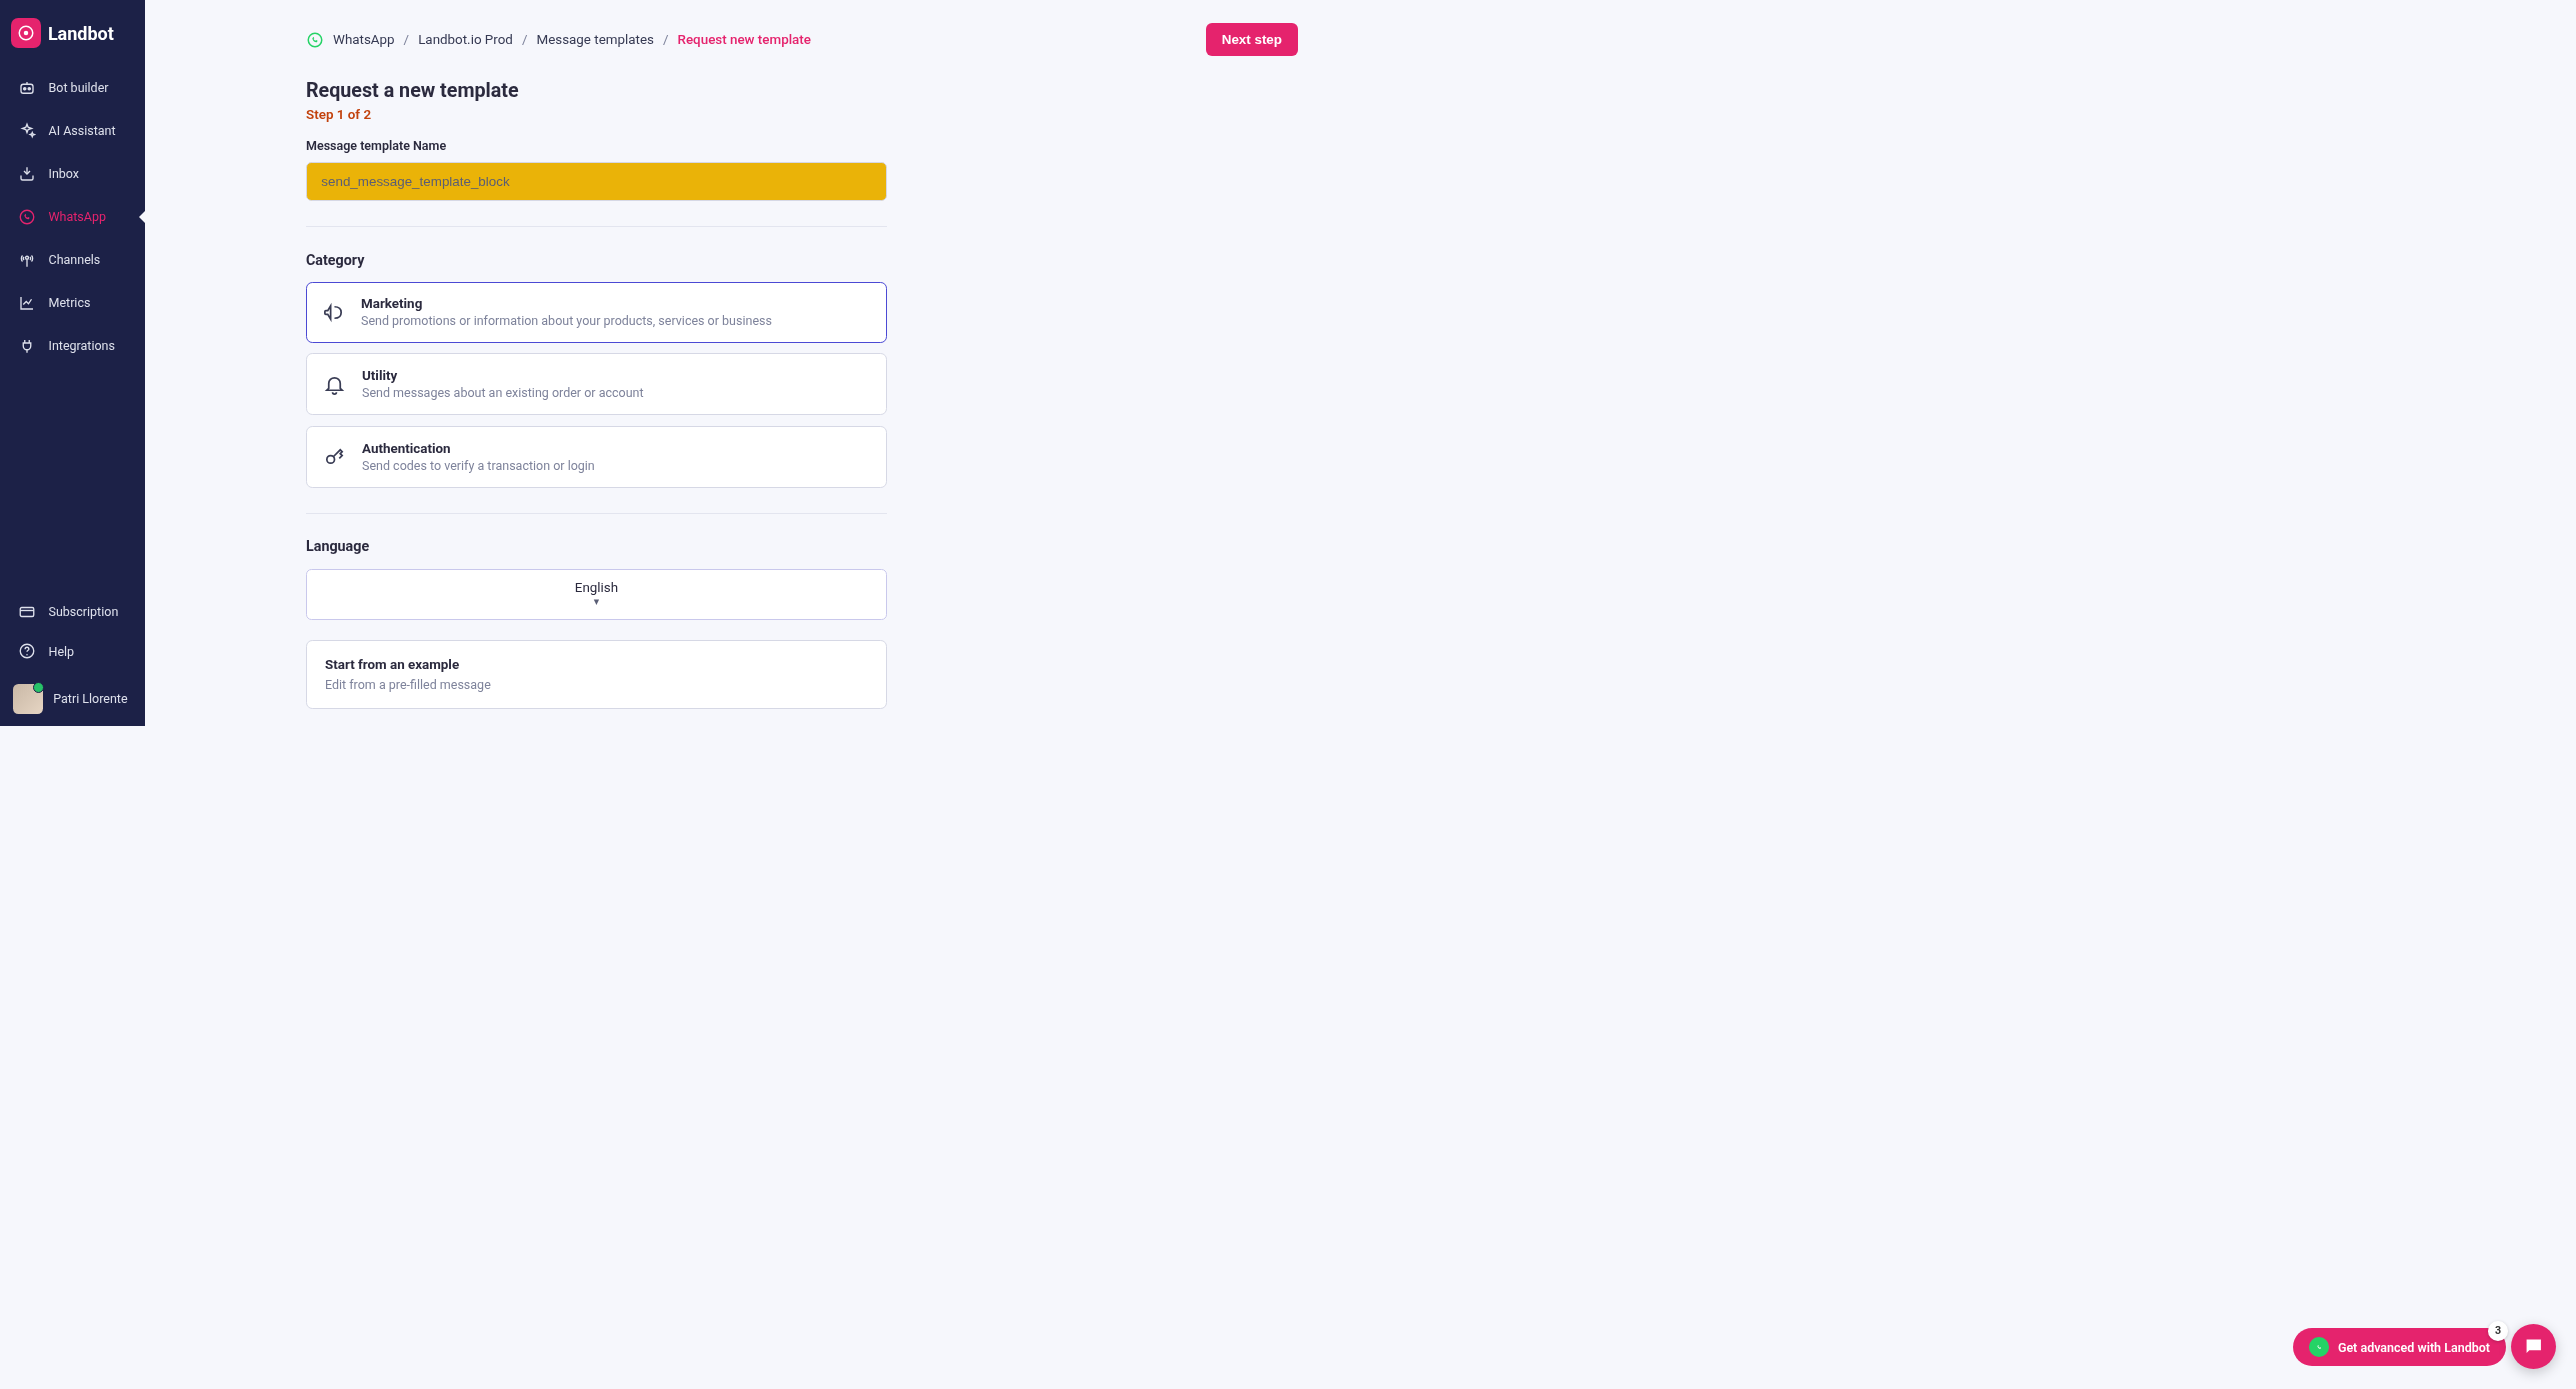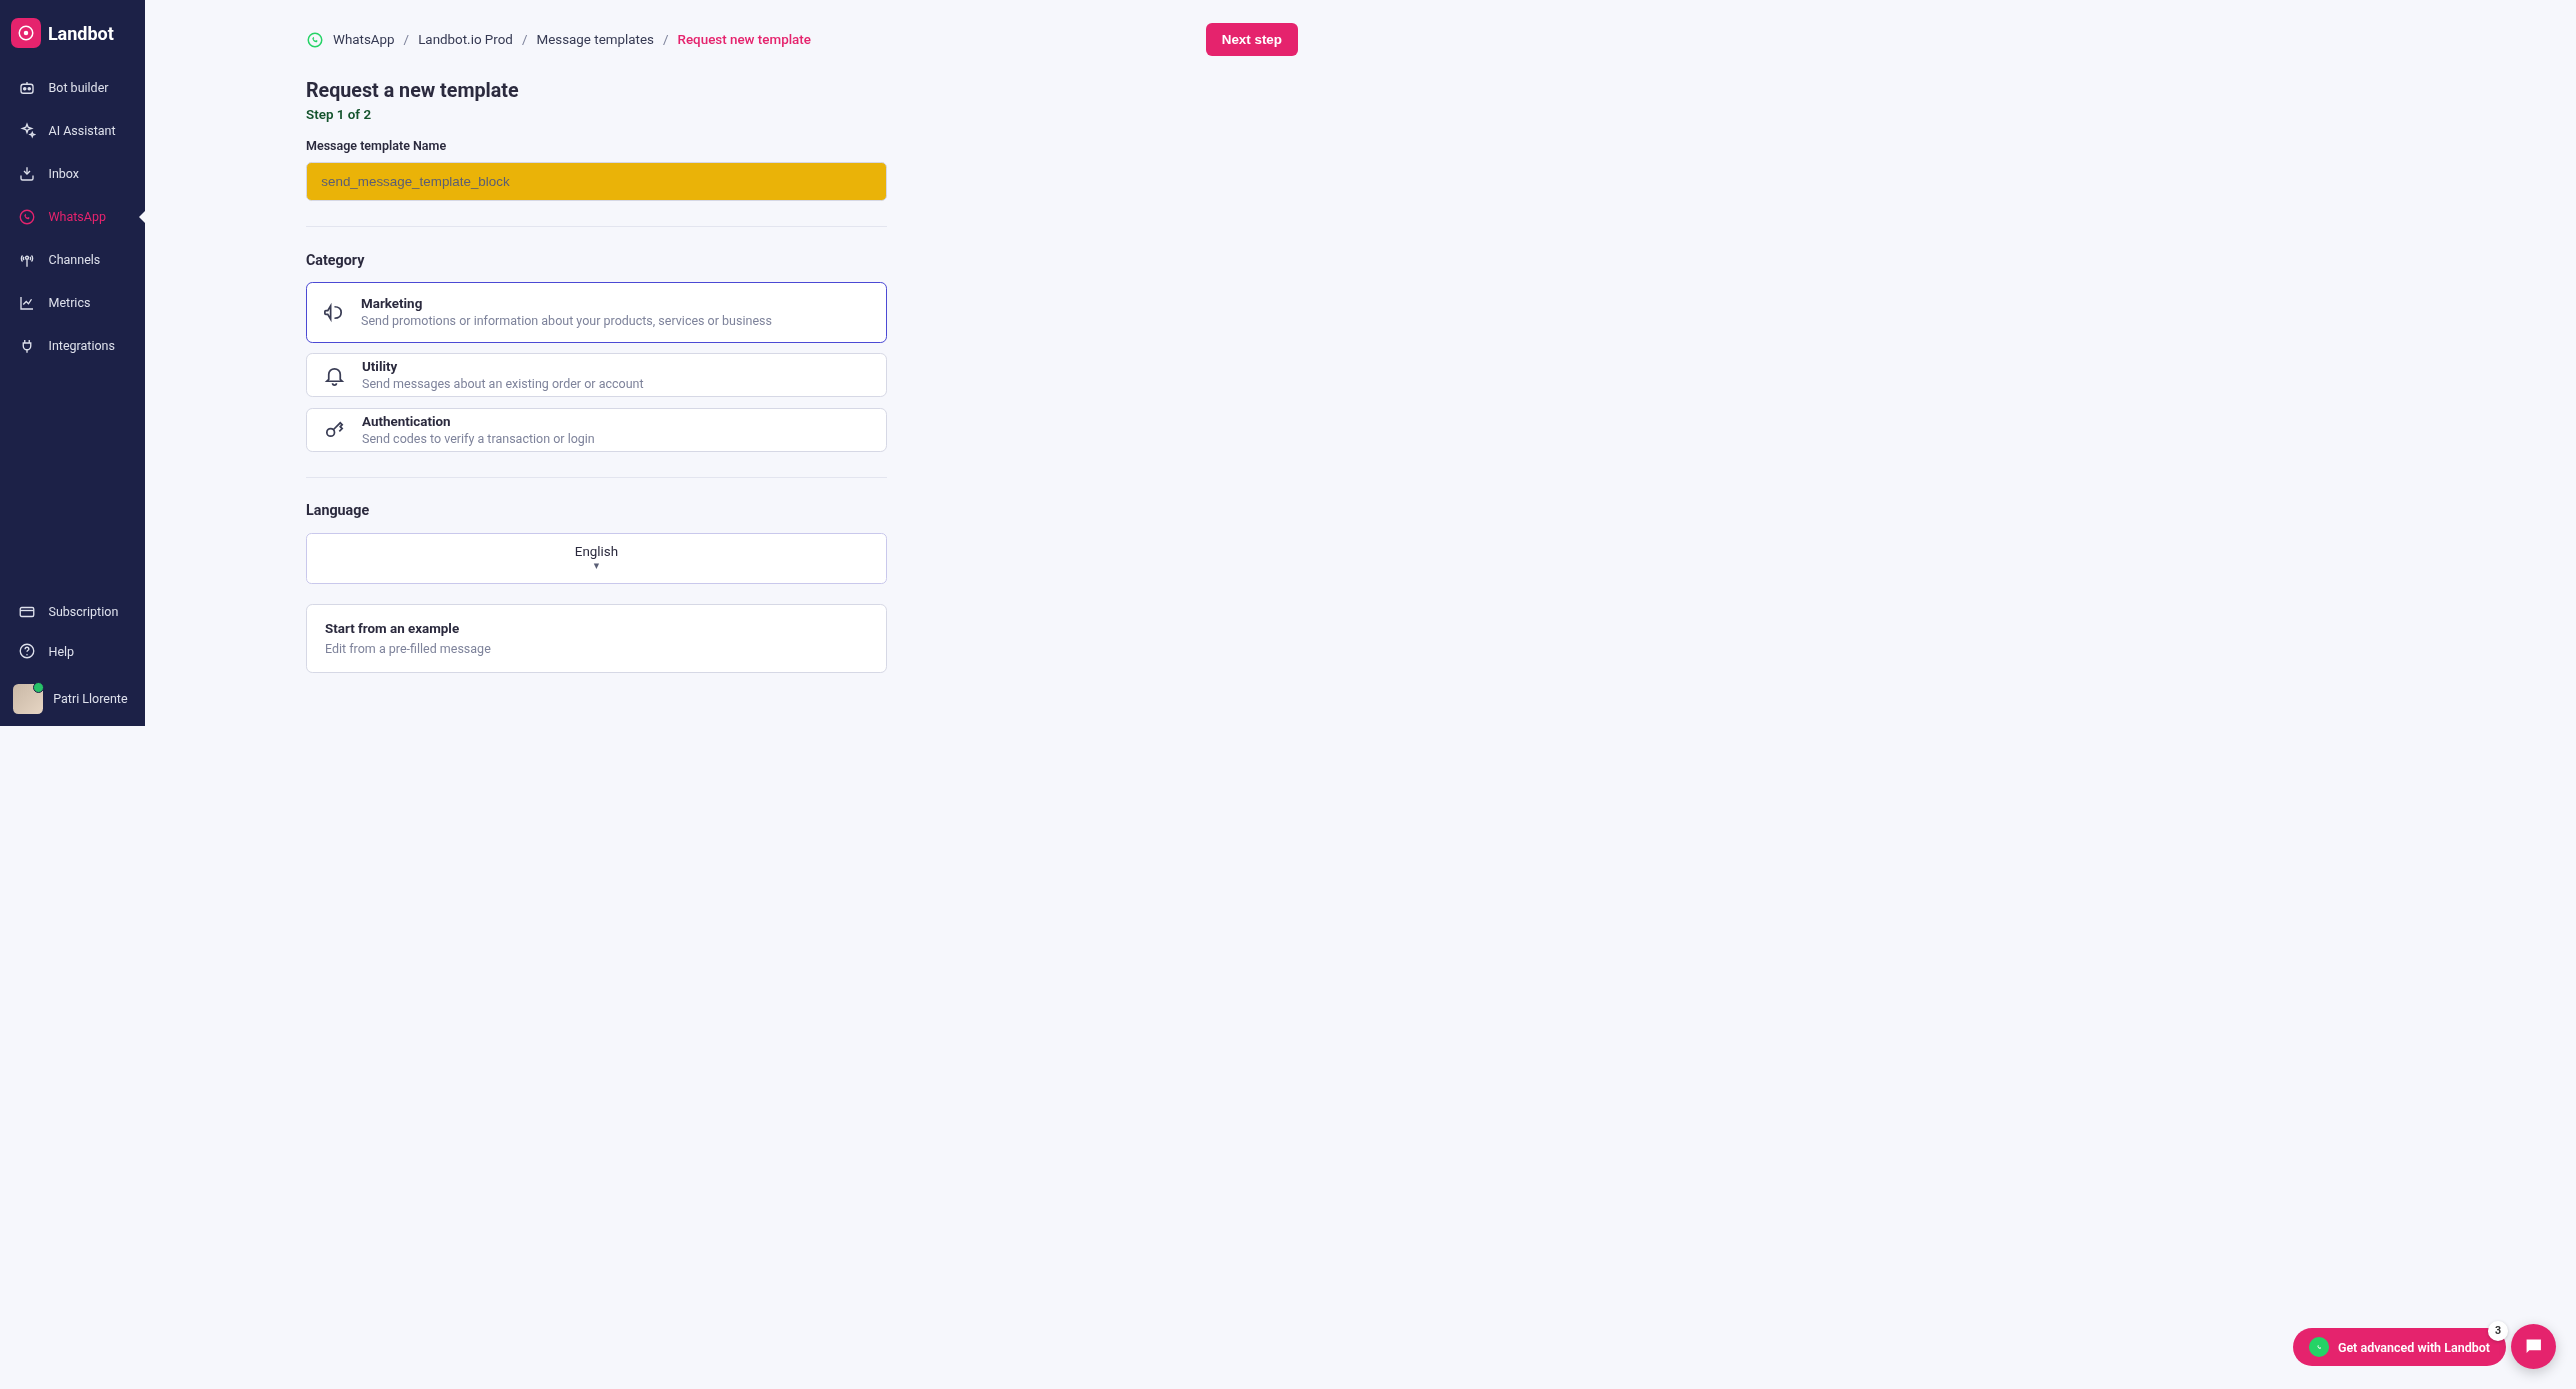--- a/index.html
+++ b/index.html
@@ -77,32 +77,32 @@
 .breadcrumb { display:flex; align-items:center; gap:9px; font-size:13.4px;}
 .breadcrumb .sep{ color:#7E839B;}
 .breadcrumb .crumb{ color:#363A53; }
 .breadcrumb .crumb.current{ color:#E5236D; font-weight:500;}
 .wa-icon{ width:18px;height:18px;color:#25D366;}
 .btn-primary{
   background:#E5236D;color:#fff;border:none;border-radius:6px;
   padding:9px 16px;font-size:13.4px;font-weight:600;cursor:pointer;
 }
 .page-title{ font-size:19.7px; font-weight:700; color:#2B2A3E; margin-bottom:5.4px;}
-.step{ color:#14532d; font-weight:600; font-size:13.4px; margin-bottom:16px;}
+.step{ color:#c2410c; font-weight:600; font-size:13.4px; margin-bottom:16px;}
 .field-label{ font-size:12.5px; font-weight:600; color:#2B2A3E; margin-bottom:9px;}
 .text-input{
   width:581px; padding:10.7px 14.3px; font-size:13.4px;
   border:0.9px solid #D6D8E5; border-radius:5.4px; background:#eab308;
   color:#5A5E75;
 }
 .divider{ height:0.9px;background:#E3E5EF; width:581px; margin:25px 0;}
 .section-title{font-size:14.3px;font-weight:700;color:#2B2A3E;margin-bottom:14.3px;}
 .card{
   width:581px; border:0.9px solid #D6D8E5; border-radius:6.3px; background:#fff;
-  padding:5px 16px; display:flex; align-items:center; gap:16px;
+  padding:14px 16px; display:flex; align-items:center; gap:16px;
   margin-bottom:10.7px; cursor:pointer;
 }
 .card.selected{ border:1.8px solid #4B49D4; padding:13.4px 15px; }
 .card .card-icon{ width:23px;height:23px;color:#3A3D55;flex-shrink:0;display:flex;align-items:center;justify-content:center;}
 .card-title{font-weight:700;font-size:13.4px;color:#2B2A3E;margin-bottom:1.8px;}
 .card-desc{font-size:12.5px;color:#7E839B;}
 .select{
   width:581px; padding:10.7px 14.3px; font-size:13.4px;
   border:1.8px solid #C9C8EC; border-radius:5.4px; background:#fff;
   display:flex; justify-content:space-between; align-items:center;

